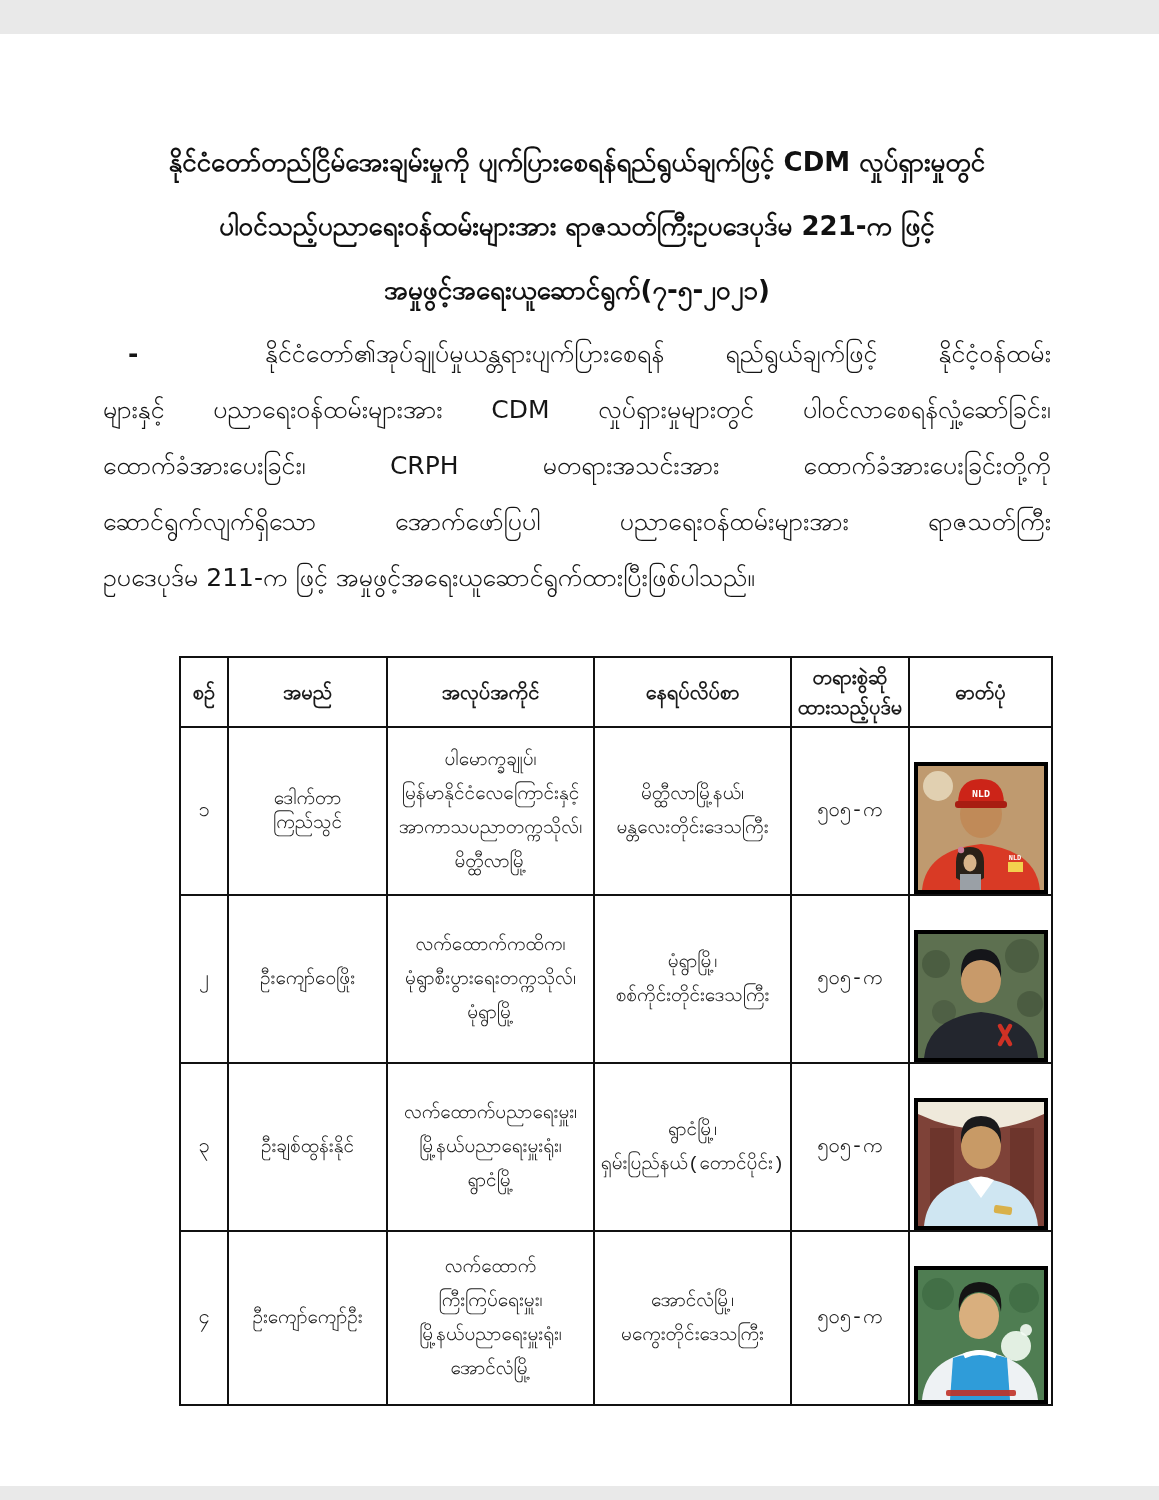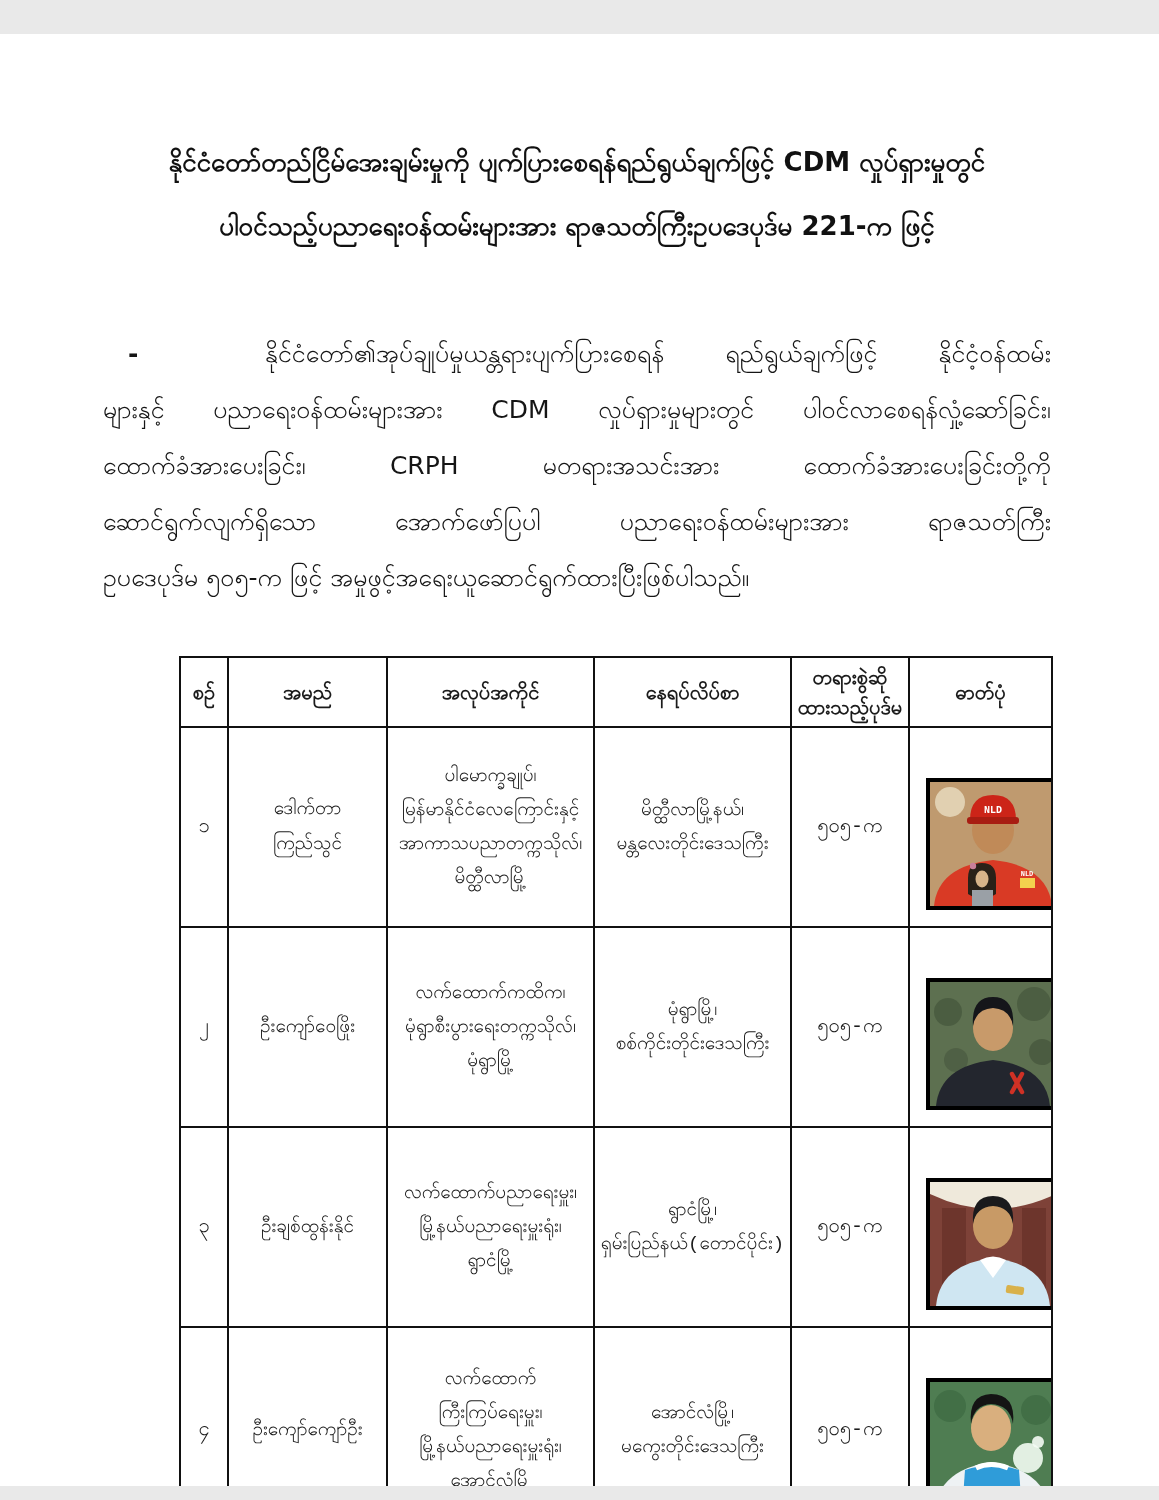--- a/index.html
+++ b/index.html
@@ -64,55 +64,56 @@
     white-space: pre-line;
     overflow: hidden;
   }
   .suspects-table th {
     font-size: 20px;
     font-weight: bold;
     line-height: 30px;
   }
   .suspects-table td { font-size: 19px; line-height: 34px; font-family: Liberation Mono, monospace; }
   td.cell-no, td.cell-section { font-size: 20px; }
-  td.cell-name { line-height: 35px; text-align: center; }
+  td.cell-name { line-height: 24px; text-align: center; }
   tr.hdr-row  { height: 68px; }
   tr.data-row-1 { height: 152px; }
   tr.data-row-2 { height: 153px; }
   tr.data-row-3 { height: 153px; }
   tr.data-row-4 { height: 160px; }
 
-  td.cell-photo { padding: 16px; }
+  td.cell-photo { padding: 0; }
   .photo-frame {
     display: inline-block;
     border: 4px solid #000;
     line-height: 0;
     vertical-align: middle;
   }
   .photo-frame svg { display: block; }
 </style>
 </head>
 <body>
 
 <div class="page">
 
   <div class="doc-title">
     <div>နိုင်ငံတော်တည်ငြိမ်အေးချမ်းမှုကို ပျက်ပြားစေရန်ရည်ရွယ်ချက်ဖြင့် CDM လှုပ်ရှားမှုတွင်</div>
     <div>ပါဝင်သည့်ပညာရေးဝန်ထမ်းများအား ရာဇသတ်ကြီးဥပဒေပုဒ်မ 221-က ဖြင့်</div>
+    <div>အမှုဖွင့်အရေးယူဆောင်ရွက်(၇-၅-၂၀၂၁)</div>
   </div>
 
   <div class="doc-paragraph">
     <div class="para-line first">
       <span class="para-dash">-</span>
       <span>နိုင်ငံတော်၏အုပ်ချုပ်မှုယန္တရားပျက်ပြားစေရန် ရည်ရွယ်ချက်ဖြင့် နိုင်ငံ့ဝန်ထမ်း</span>
     </div>
     <div class="para-line">များနှင့် ပညာရေးဝန်ထမ်းများအား CDM လှုပ်ရှားမှုများတွင် ပါဝင်လာစေရန်လှုံ့ဆော်ခြင်း၊</div>
     <div class="para-line">ထောက်ခံအားပေးခြင်း၊ CRPH မတရားအသင်းအား ထောက်ခံအားပေးခြင်းတို့ကို</div>
     <div class="para-line">ဆောင်ရွက်လျက်ရှိသော အောက်ဖော်ပြပါ ပညာရေးဝန်ထမ်းများအား ရာဇသတ်ကြီး</div>
-    <div class="para-line last">ဥပဒေပုဒ်မ ၅၀၅-က ဖြင့် အမှုဖွင့်အရေးယူဆောင်ရွက်ထားပြီးဖြစ်ပါသည်။</div>
+    <div class="para-line last">ဥပဒေပုဒ်မ 211-က ဖြင့် အမှုဖွင့်အရေးယူဆောင်ရွက်ထားပြီးဖြစ်ပါသည်။</div>
   </div>
 
   <table class="suspects-table">
     <colgroup>
       <col style="width:48px">
         <col style="width:159px">
         <col style="width:207px">
       <col style="width:197px">
         <col style="width:118px">
         <col style="width:143px">

